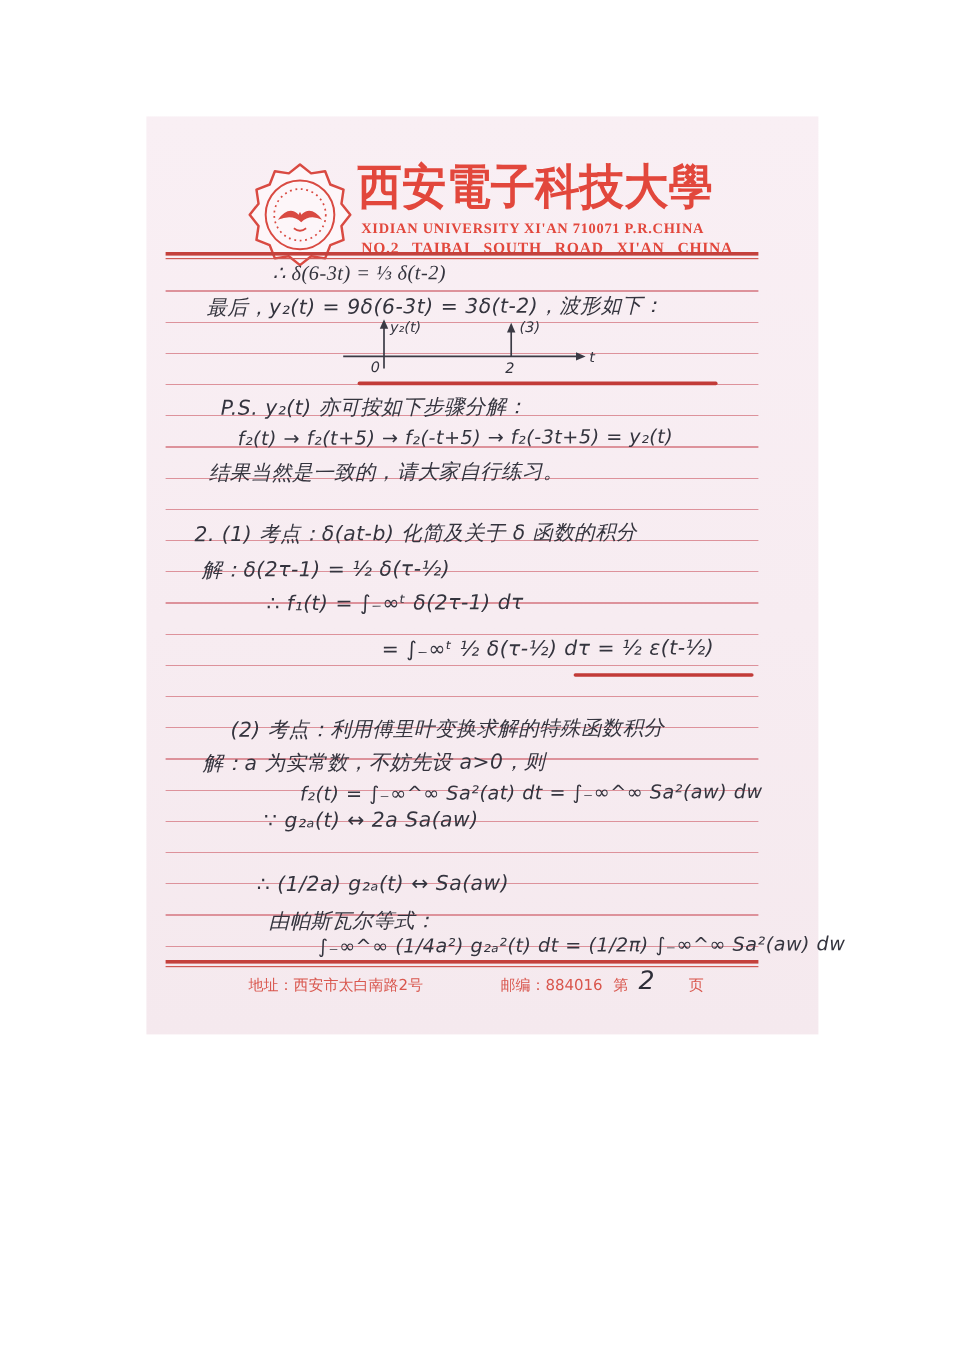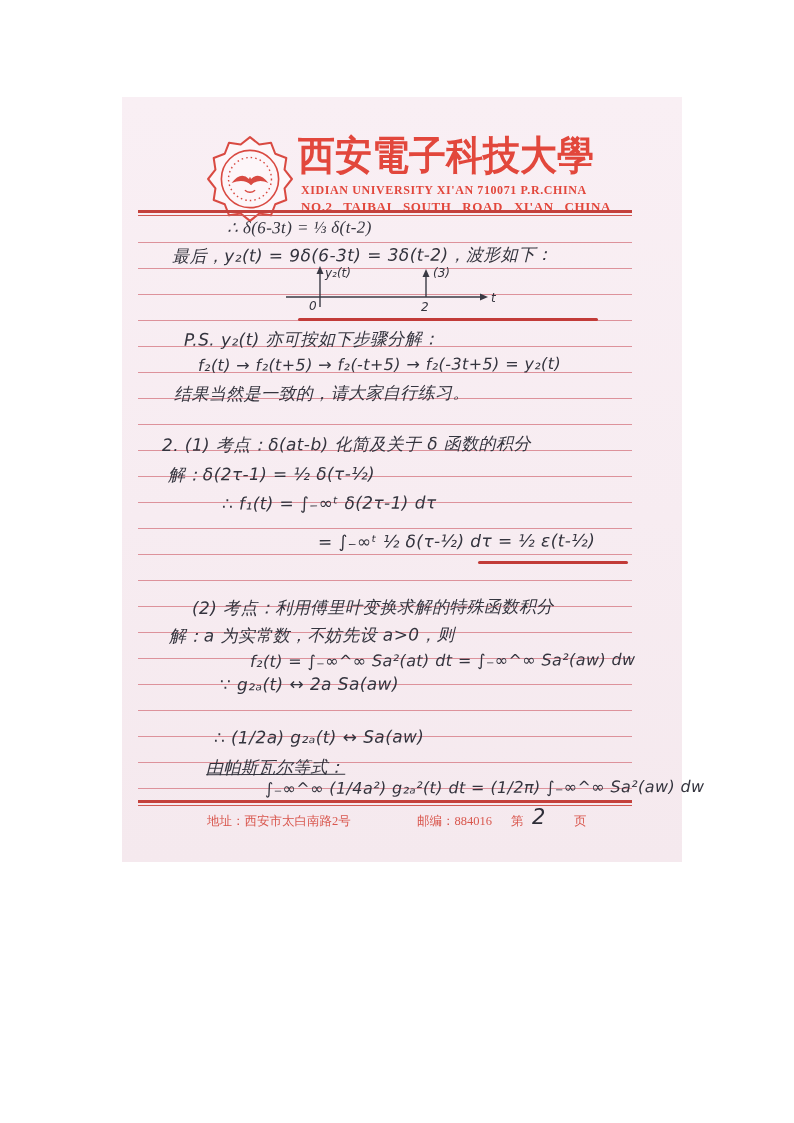--- a/index.html
+++ b/index.html
@@ -51,21 +51,21 @@
   .hw.small{font-size:16px;}
   .red-hand-line{position:absolute;background:#c23b38;height:2.5px;border-radius:2px;}
 
   
   .sketch{position:absolute;left:156px;top:166px;width:230px;height:58px;}
   .sketch text{fill:#34343e;font-size:12px;font-style:italic;font-family:"DejaVu Sans", sans-serif;}
   .sketch line, .sketch path{stroke:#3a3a44;stroke-width:1.4;fill:none;}
   .sketch .arrow{fill:#3a3a44;stroke:none;}
 
   
-  .footer-text{position:absolute;color:#d9574e;font-size:12.5px;white-space:nowrap;font-family:Liberation Serif, serif;}
+  .footer-text{position:absolute;color:#d9574e;font-size:12.5px;white-space:nowrap;}
   .page-num-hw{position:absolute;color:#2e2e38;font-size:21px;font-style:italic;}
 </style>
 </head>
 <body>
 
 <div class="paper">
 
   <svg class="seal" viewBox="0 0 90 90">
     <polygon points="86,45 78.8,54.1 80.5,65.5 69.7,69.7 65.5,80.5 54.1,78.8 45,86 35.9,78.8 24.5,80.5 20.3,69.7 9.5,65.5 11.2,54.1 4,45 11.2,35.9 9.5,24.5 20.3,20.3 24.5,9.5 35.9,11.2 45,4 54.1,11.2 65.5,9.5 69.7,20.3 80.5,24.5 78.8,35.9" fill="#fdf6f9" stroke="#d94a42" stroke-width="2" stroke-linejoin="round"></polygon>
     <circle cx="45" cy="45" r="28" fill="none" stroke="#d94a42" stroke-width="1.6"></circle>
@@ -112,21 +112,21 @@
   <div class="hw" style="left:100px;top:396px;">∴  f₁(t) = ∫₋∞ᵗ δ(2τ-1) dτ</div>
   <div class="hw" style="left:196px;top:434px;">= ∫₋∞ᵗ ½ δ(τ-½) dτ  =  ½ ε(t-½)</div>
   <div class="red-hand-line" style="left:356px;top:464px;width:150px;"></div>
 
   <div class="hw" style="left:70px;top:499px;">(2) 考点：利用傅里叶变换求解的特殊函数积分</div>
   <div class="hw" style="left:47px;top:527px;">解：a 为实常数，不妨先设 a&gt;0，则</div>
   <div class="hw small" style="left:128px;top:554px;">f₂(t) = ∫₋∞^∞ Sa²(at) dt = ∫₋∞^∞ Sa²(aw) dw</div>
 
   <div class="hw" style="left:98px;top:577px;">∵  g₂ₐ(t) ↔ 2a Sa(aw)</div>
   <div class="hw" style="left:92px;top:630px;">∴  (1/2a) g₂ₐ(t) ↔ Sa(aw)</div>
-  <div class="hw" style="left:84px;top:659px;text-decoration:underline;">由帕斯瓦尔等式：</div>
+  <div class="hw" style="left:102px;top:659px;">由帕斯瓦尔等式：</div>
   <div class="hw small" style="left:143px;top:681px;">∫₋∞^∞ (1/4a²) g₂ₐ²(t) dt = (1/2π) ∫₋∞^∞ Sa²(aw) dw</div>
 
   <div class="dbl-line" style="top:703px;">
     <div class="thick"></div>
       <div class="thin"></div>
   </div>
 
   <div class="footer-text" style="left:85px;top:716px;">地址：西安市太白南路2号</div>
   <div class="footer-text" style="left:295px;top:716px;">邮编：884016</div>
   <div class="footer-text" style="left:389px;top:716px;">第</div>

